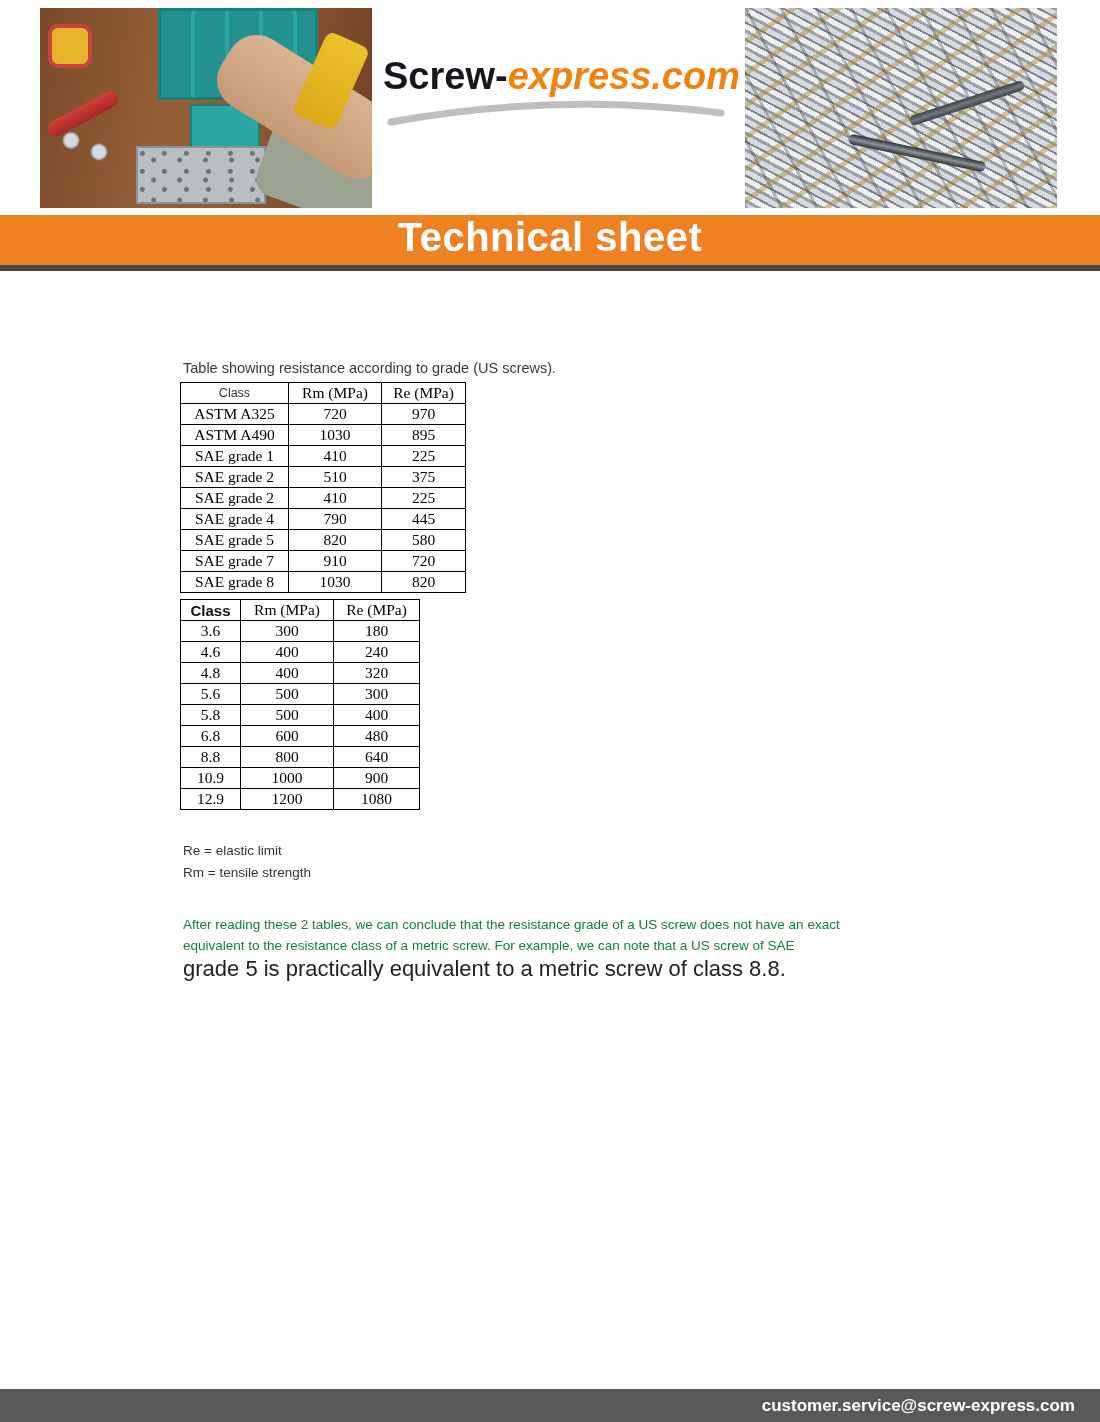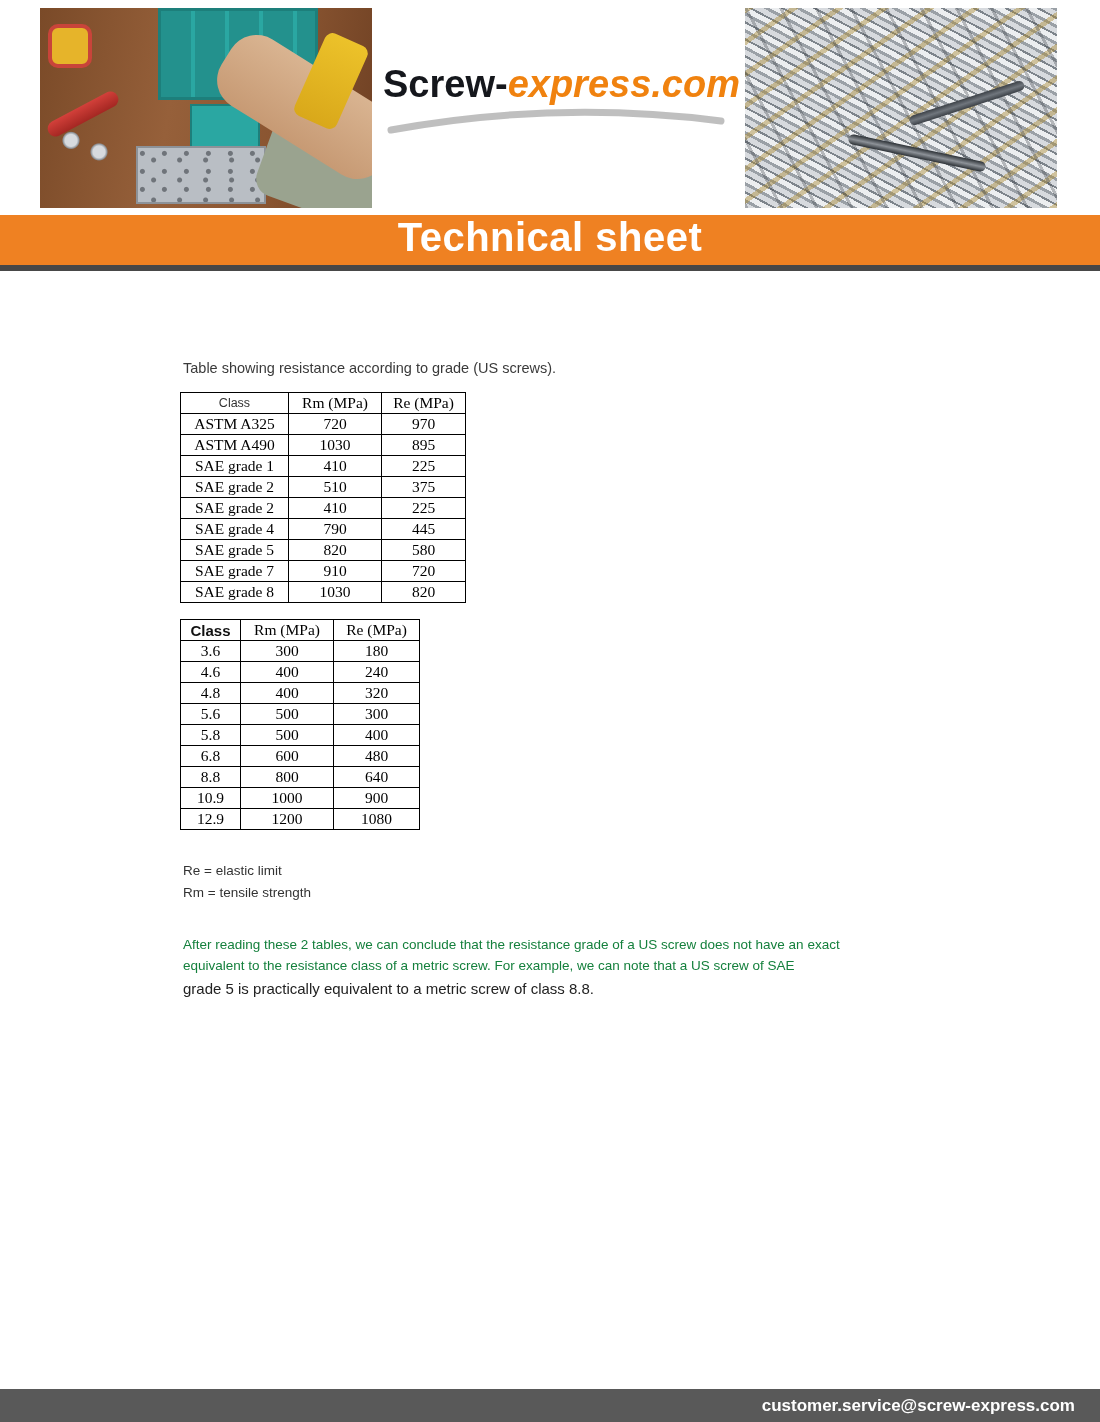--- a/index.html
+++ b/index.html
@@ -29,58 +29,58 @@
   .tray-metal      { left:96px; bottom:4px; width:130px; height:58px; background:radial-gradient(circle at 20% 30%, #6f747a 2px, transparent 3px), radial-gradient(circle at 60% 60%, #6f747a 2px, transparent 3px), #b9bec4; background-size:22px 18px, 26px 20px; border:2px solid #8d9298; }
   .arm             { right:-30px; top:60px; width:190px; height:78px; background:linear-gradient(#d9b491,#c79a74); transform:rotate(32deg); border-radius:30px; }
   .sleeve          { right:-40px; bottom:-10px; width:150px; height:90px; background:#9aa38f; transform:rotate(20deg); border-radius:18px; }
   .tool-yellow     { right:18px; top:28px; width:46px; height:90px; background:linear-gradient(#ecc22a,#d9a81a); transform:rotate(24deg); border-radius:8px; }
   .handle-red      { left:4px; top:98px; width:78px; height:16px; background:linear-gradient(#d3403a,#a42722); transform:rotate(-28deg); border-radius:8px; }
   .tape-measure    { left:8px; top:16px; width:44px; height:44px; background:#e6b42a; border:4px solid #c8443a; border-radius:10px; }
   .washers         { left:10px; bottom:40px; width:70px; height:46px; background:radial-gradient(circle at 30% 40%, #d7dade 6px, #8d9298 8px, transparent 9px), radial-gradient(circle at 70% 65%, #d7dade 6px, #8d9298 8px, transparent 9px), transparent; }
   .screw-dark-1 { right:30px; top:90px; width:120px; height:10px; background:linear-gradient(#3c4147,#70767d,#3c4147); transform:rotate(-18deg); border-radius:5px; }
   .screw-dark-2 { right:70px; top:140px; width:140px; height:10px; background:linear-gradient(#2e3338,#8d9298,#2e3338); transform:rotate(12deg); border-radius:5px; }
 
-  .logo { position:absolute; left:383px; top:64px; width:348px; }
+  .logo { position:absolute; left:383px; top:56px; width:348px; }
   .logo-text { font-size:38px; line-height:1.1; white-space:nowrap; }
   .logo-part1 { font-weight:800; color:#15171c; }
   .logo-part2 { font-weight:700; font-style:italic; color:#f0820f; }
   .logo-swoosh { display:block; margin-top:2px; }
 
   
   .banner { height:50px; background:#ef8122; display:flex; align-items:flex-start; justify-content:center; }
   .banner-title { color:#ffffff; font-size:40px; font-weight:800; letter-spacing:0.5px; }
   .banner-divider { height:6px; background:#474747; }
 
   
   .content { padding-left:183px; padding-right:120px; }
   .table-intro { font-size:14.5px; color:#3a3a3a; }
   .intro-1 { margin-top:89px; }
   .intro-2 { margin-top:40px; }
 
   table.data-table {
-    border-collapse:collapse; margin-top:16px; margin-left:-3px;
+    border-collapse:collapse; margin-top:6px; margin-left:-3px;
     font-family:"Liberation Serif", serif; font-size:15.5px; color:#000;
   }
   table.data-table th, table.data-table td {
     border:1px solid #000; text-align:center; padding:1px 8px; height:19px;
     font-weight:normal;
   }
   table.us th.class-header { font-family:"Liberation Sans", sans-serif; font-size:12.5px; color:#333; }
   table.metric th.class-header { font-family:"Liberation Sans", sans-serif; font-size:15px; font-weight:bold; color:#111; }
   table.us td:first-child, table.us th:first-child { min-width:108px; }
   table.us td:nth-child(2), table.us th:nth-child(2) { min-width:93px; }
   table.us td:nth-child(3), table.us th:nth-child(3) { min-width:84px; }
   table.metric td:first-child, table.metric th:first-child { min-width:60px; }
   table.metric td:nth-child(2), table.metric th:nth-child(2) { min-width:93px; }
   table.metric td:nth-child(3), table.metric th:nth-child(3) { min-width:86px; }
 
   .notes { margin-top:30px; font-size:13.5px; color:#333; line-height:22px; }
   .paragraph { margin-top:30px; max-width:705px; }
   .paragraph-main { font-size:13.5px; color:#15803d; line-height:21px; }
-  .paragraph-big { display:block; font-size:15px; color:#222; line-height:24px; margin-top:1px; }
+  .paragraph-big { display:block; font-size:22px; color:#222; line-height:24px; margin-top:1px; }
 
   
   .footer {
     position:absolute; left:0; bottom:0; width:100%; height:33px;
     background:#595959; display:flex; align-items:center; justify-content:flex-end;
     padding-right:25px;
   }
   .footer-email { color:#ffffff; font-size:17px; font-weight:bold; }
 </style>
 </head>

